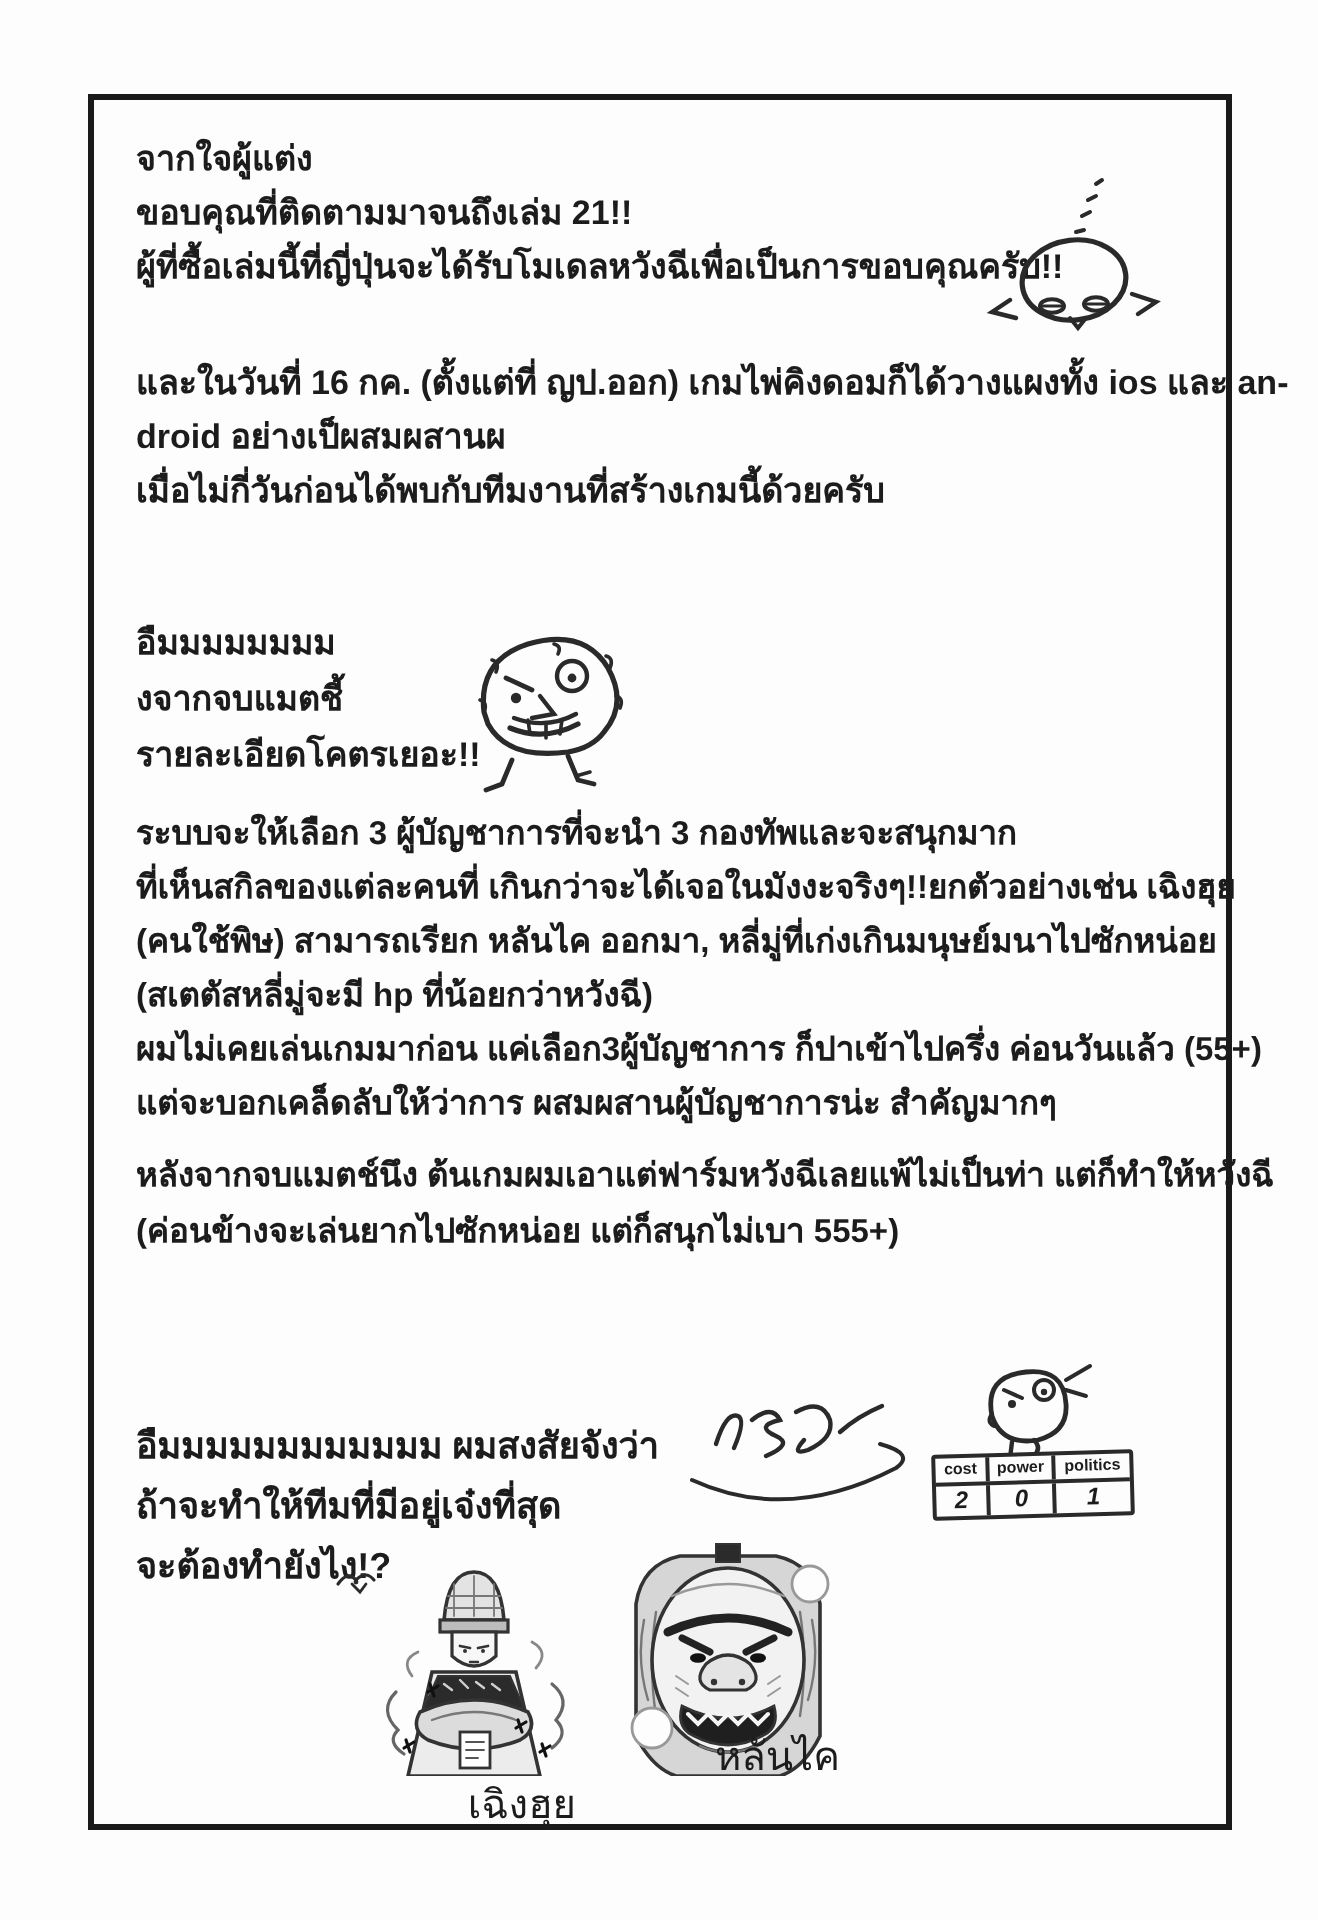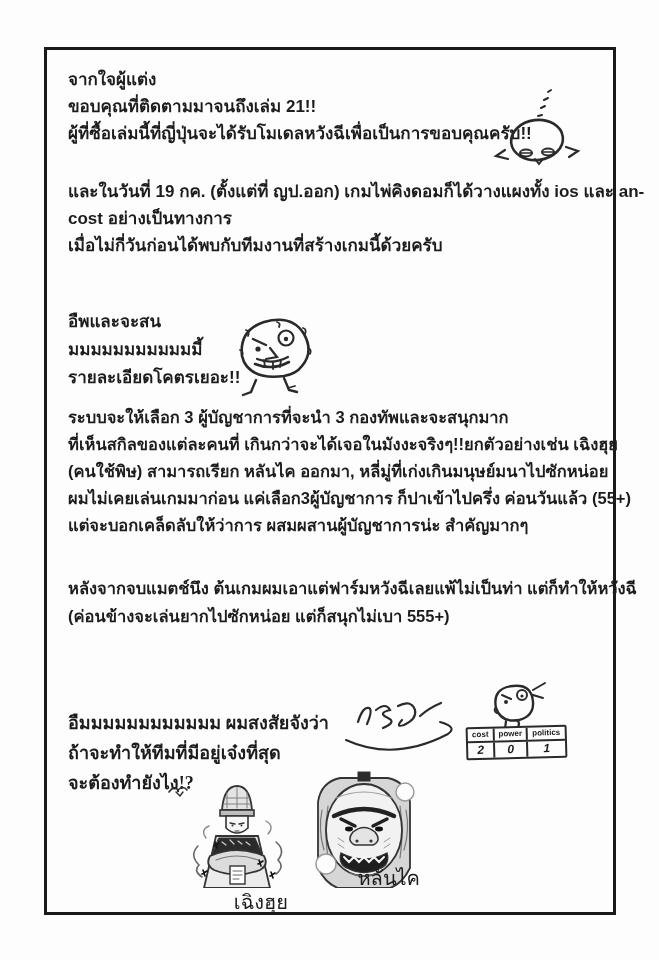--- a/index.html
+++ b/index.html
@@ -19,21 +19,21 @@
     background:#fdfdfd;
     box-sizing:content-box;
   }
   .txtblock{position:absolute;font-weight:bold;}
   .txtblock .line{white-space:nowrap;}
   .s-greeting{left:68px;top:66px;font-size:17px;line-height:27px;}
   .s-release{left:68px;top:178px;font-size:17px;line-height:27px;}
   .s-hmm{left:68px;top:308px;font-size:17px;line-height:28px;}
   .s-system{left:68px;top:404px;font-size:16.5px;line-height:27px;}
   .s-match{left:68px;top:574px;font-size:16.5px;line-height:28px;}
-  .s-wonder{left:68px;top:708px;font-size:18px;line-height:30px;font-family:Liberation Serif, serif;}
+  .s-wonder{left:68px;top:708px;font-size:18px;line-height:30px;}
   .doodle{position:absolute;}
   .doodle svg{display:block;}
   
   .stat-table{
     position:absolute;left:466px;top:726px;width:97px;
     border:2px solid #2a2a2a;border-radius:2px;
     transform:rotate(-1.6deg);
     background:#fdfdfd;
   }
   .stat-row{display:flex;}
@@ -82,28 +82,28 @@
       <path d="M28,67 h12" stroke-width="1.6"></path>
       <ellipse cx="56" cy="66" rx="6" ry="3.4" stroke-width="2"></ellipse>
       <path d="M50,66 h12" stroke-width="1.6"></path>
       <path d="M13,64 l-9,6 l12,3" stroke-width="2.2"></path>
       <path d="M74,61 l12,4 l-9,6" stroke-width="2.2"></path>
       <path d="M43,73 l4,5 l4,-5" stroke-width="2"></path>
     </svg>
   </div>
 
   <div class="txtblock s-release">
-    <div class="line">และในวันที่ 19 กค. (ตั้งแต่ที่ ญป.ออก) เกมไพ่คิงดอมก็ได้วางแผงทั้ง ios และ an-</div>
-    <div class="line">cost อย่างเป็นทางการ</div>
+    <div class="line">และในวันที่ 16 กค. (ตั้งแต่ที่ ญป.ออก) เกมไพ่คิงดอมก็ได้วางแผงทั้ง ios และ an-</div>
+    <div class="line">droid อย่างเป็ผสมผสานผ</div>
     <div class="line">เมื่อไม่กี่วันก่อนได้พบกับทีมงานที่สร้างเกมนี้ด้วยครับ</div>
   </div>
 
   <div class="txtblock s-hmm">
-    <div class="line">อืพและจะสน</div>
-    <div class="line">มมมมมมมมมมมมี้</div>
+    <div class="line">อืมมมมมมมม</div>
+    <div class="line">งจากจบแมตชี้</div>
     <div class="line">รายละเอียดโคตรเยอะ!!</div>
   </div>
 
   <div class="doodle" style="left:220px;top:304px;">
     <svg width="112" height="100" viewBox="0 0 112 100" fill="none" stroke="#2a2a2a" stroke-linecap="round">
       <path d="M22,52 q-3,-26 22,-34 q28,-8 40,12 q10,18 -2,32 q-6,8 -18,10 q-30,4 -40,-14 z" stroke-width="2.6"></path>
       <path d="M33,35 l13,6" stroke-width="2.4"></path>
       <circle cx="38" cy="45" r="2.6" fill="#2a2a2a" stroke="none"></circle>
       <circle cx="66" cy="34" r="7.5" stroke-width="2.2"></circle>
       <circle cx="66" cy="35" r="2.2" fill="#2a2a2a" stroke="none"></circle>
@@ -119,20 +119,21 @@
       <path d="M36,76 l-5,12 l-8,3" stroke-width="2.4"></path>
       <path d="M64,74 l5,12 l8,2" stroke-width="2.4"></path>
       <path d="M68,84 l7,-2" stroke-width="1.8"></path>
     </svg>
   </div>
 
   <div class="txtblock s-system">
     <div class="line">ระบบจะให้เลือก 3 ผู้บัญชาการที่จะนำ 3 กองทัพและจะสนุกมาก</div>
     <div class="line">ที่เห็นสกิลของแต่ละคนที่ เกินกว่าจะได้เจอในมังงะจริงๆ!!ยกตัวอย่างเช่น เฉิงฮุย</div>
     <div class="line">(คนใช้พิษ) สามารถเรียก หลันไค ออกมา, หลี่มู่ที่เก่งเกินมนุษย์มนาไปซักหน่อย</div>
+    <div class="line">(สเตตัสหลี่มู่จะมี hp ที่น้อยกว่าหวังฉี)</div>
     <div class="line">ผมไม่เคยเล่นเกมมาก่อน แค่เลือก3ผู้บัญชาการ ก็ปาเข้าไปครึ่ง ค่อนวันแล้ว (55+)</div>
     <div class="line">แต่จะบอกเคล็ดลับให้ว่าการ ผสมผสานผู้บัญชาการน่ะ สำคัญมากๆ</div>
   </div>
 
   <div class="txtblock s-match">
     <div class="line">หลังจากจบแมตช์นึง ต้นเกมผมเอาแต่ฟาร์มหวังฉีเลยแพ้ไม่เป็นท่า แต่ก็ทำให้หวังฉี</div>
     <div class="line">(ค่อนข้างจะเล่นยากไปซักหน่อย แต่ก็สนุกไม่เบา 555+)</div>
   </div>
 
   <div class="txtblock s-wonder">

